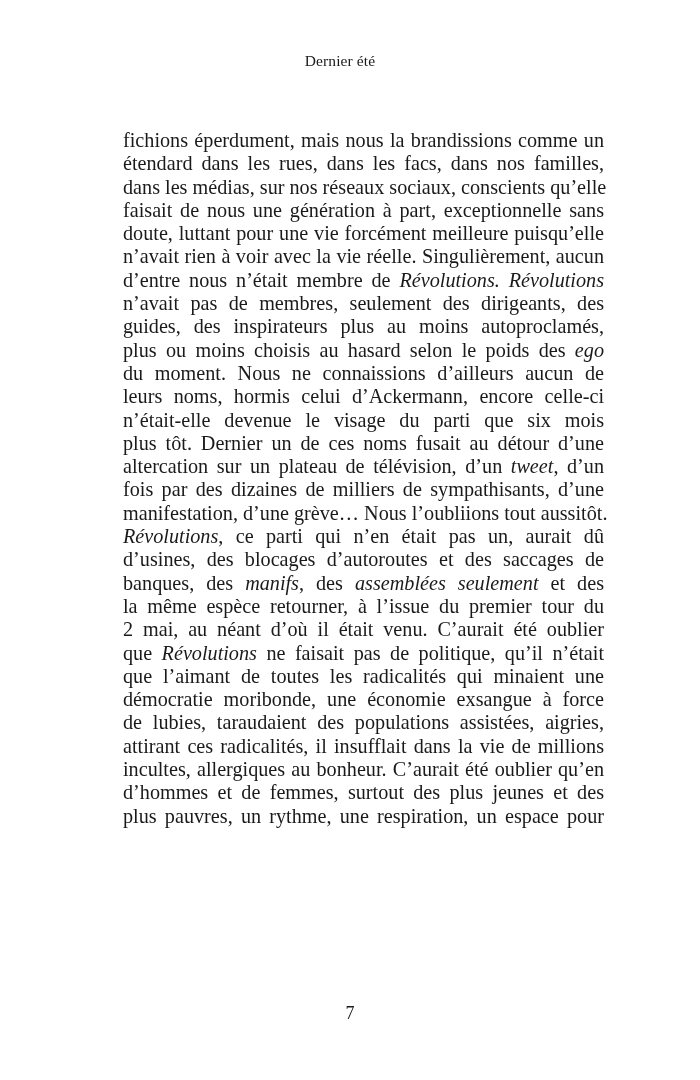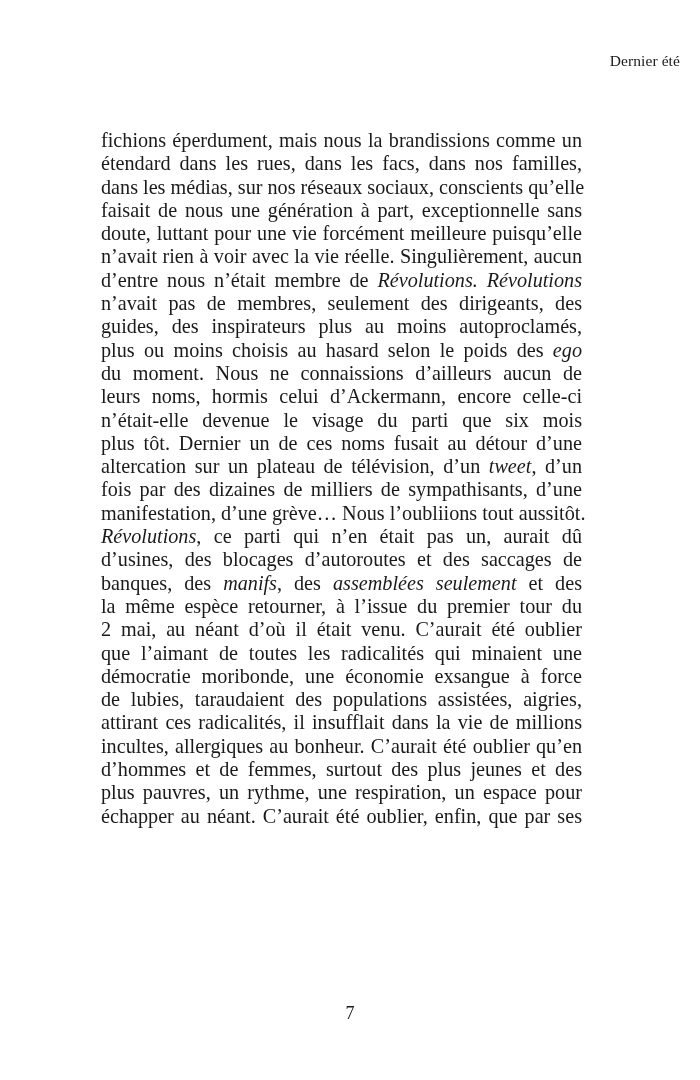--- a/index.html
+++ b/index.html
@@ -13,28 +13,28 @@
       position: relative;
       overflow: hidden;
       font-family: "Liberation Serif", "DejaVu Serif", serif;
       color: #1a1a1a;
     }
     .running-head {
       position: absolute;
       top: 52px;
       left: 0;
       width: 680px;
-      text-align: right;
+      text-align: center;
       font-size: 15.5px;
       letter-spacing: 0.1px;
     }
     .text-block {
       position: absolute;
       top: 129px;
-      left: 101px;
+      left: 123px;
       width: 481px;
     }
     .line {
       display: block;
       height: 23.3px;
       line-height: 23.3px;
       font-size: 20.2px;
       white-space: nowrap;
       text-align: justify;
       text-align-last: justify;
@@ -71,23 +71,23 @@
     <span class="line"><span>n’était-elle devenue le visage du parti que six mois</span></span>
     <span class="line"><span>plus tôt. Dernier un de ces noms fusait au détour d’une</span></span>
     <span class="line"><span>altercation sur un plateau de télévision, d’un </span><i>tweet</i><span>, d’un</span></span>
     <span class="line"><span>fois par des dizaines de milliers de sympathisants, d’une</span></span>
     <span class="line"><span>manifestation, d’une grève… Nous l’oubliions tout aussitôt.</span></span>
     <span class="line"><i>Révolutions</i><span>, ce parti qui n’en était pas un, aurait dû</span></span>
     <span class="line"><span>d’usines, des blocages d’autoroutes et des saccages de</span></span>
     <span class="line"><span>banques, des </span><i>manifs</i><span>, des </span><i>assemblées seulement</i><span> et des</span></span>
     <span class="line"><span>la même espèce retourner, à l’issue du premier tour du</span></span>
     <span class="line"><span>2 mai, au néant d’où il était venu. C’aurait été oublier</span></span>
+    <span class="line"><span>que </span><i>Révolutions</i><span> ne faisait pas de politique, qu’il n’était</span></span>
     <span class="line"><span>que l’aimant de toutes les radicalités qui minaient une</span></span>
     <span class="line"><span>démocratie moribonde, une économie exsangue à force</span></span>
     <span class="line"><span>de lubies, taraudaient des populations assistées, aigries,</span></span>
     <span class="line"><span>attirant ces radicalités, il insufflait dans la vie de millions</span></span>
     <span class="line"><span>incultes, allergiques au bonheur. C’aurait été oublier qu’en</span></span>
     <span class="line"><span>d’hommes et de femmes, surtout des plus jeunes et des</span></span>
     <span class="line"><span>plus pauvres, un rythme, une respiration, un espace pour</span></span>
-    <span class="line"><span>échapper au néant. C’aurait été oublier, enfin, que par ses</span></span>
   </div>
 
 <div class="folio">7</div>
 
 </body></html>

